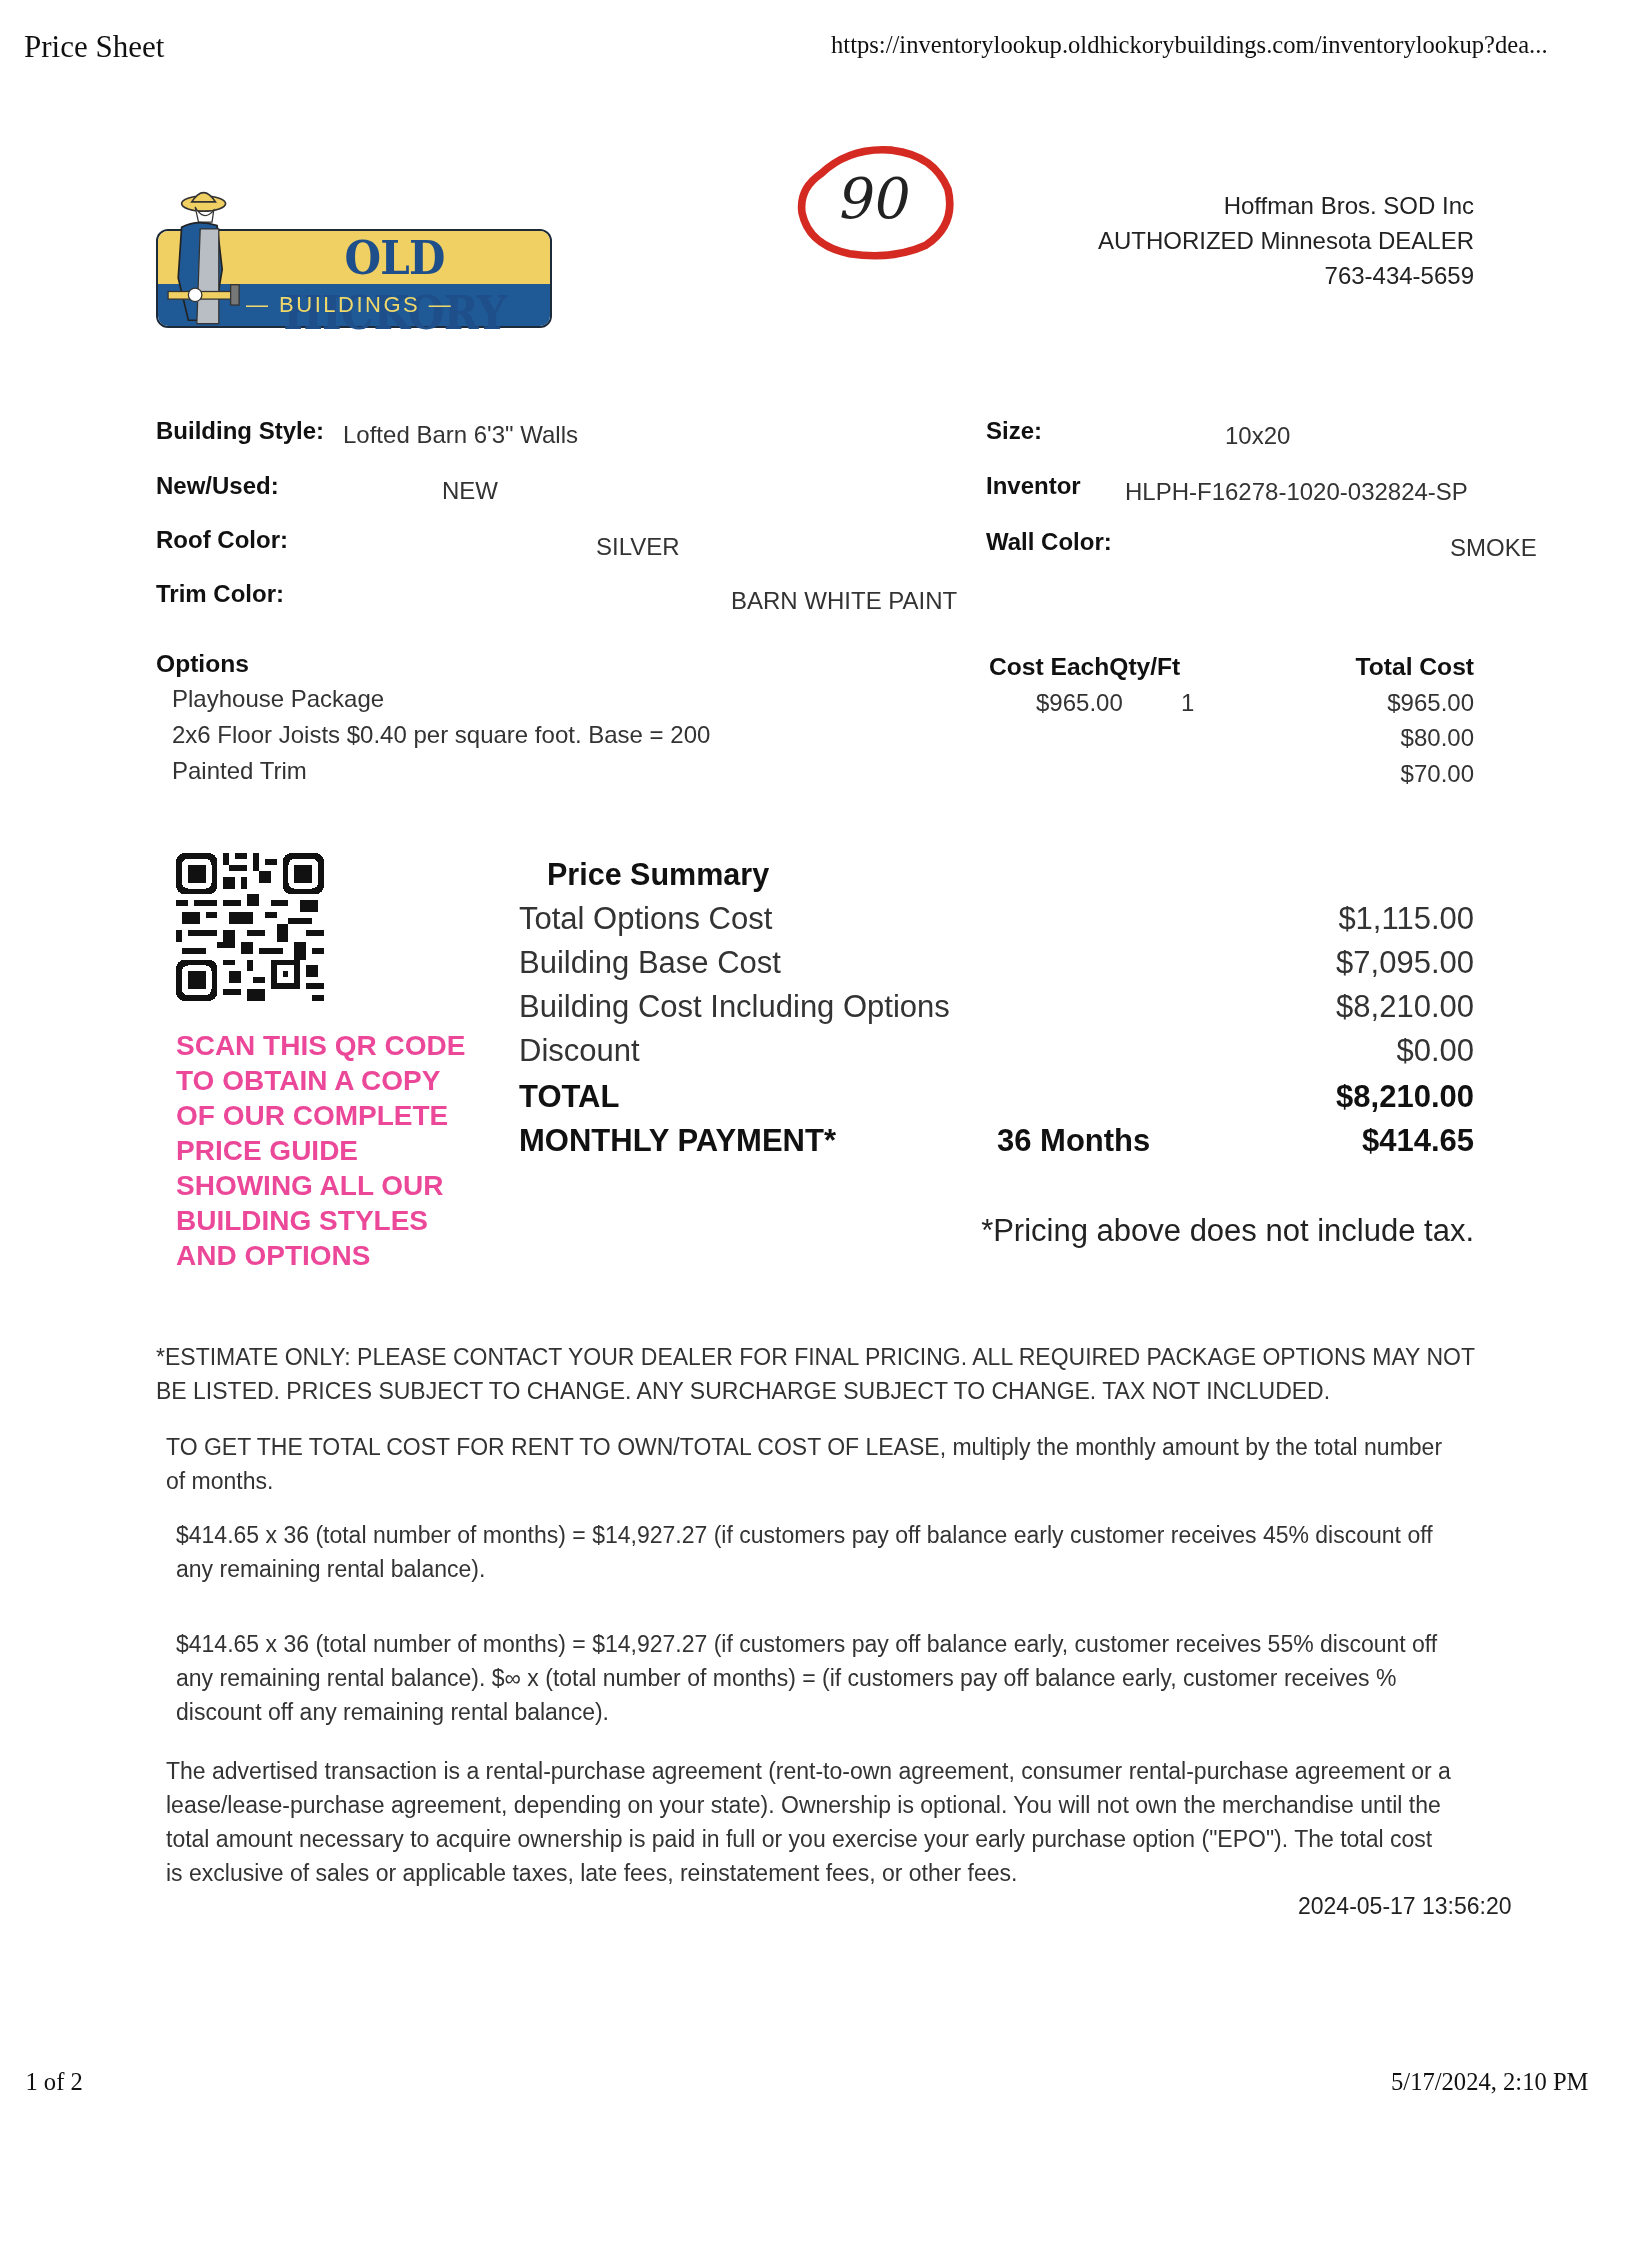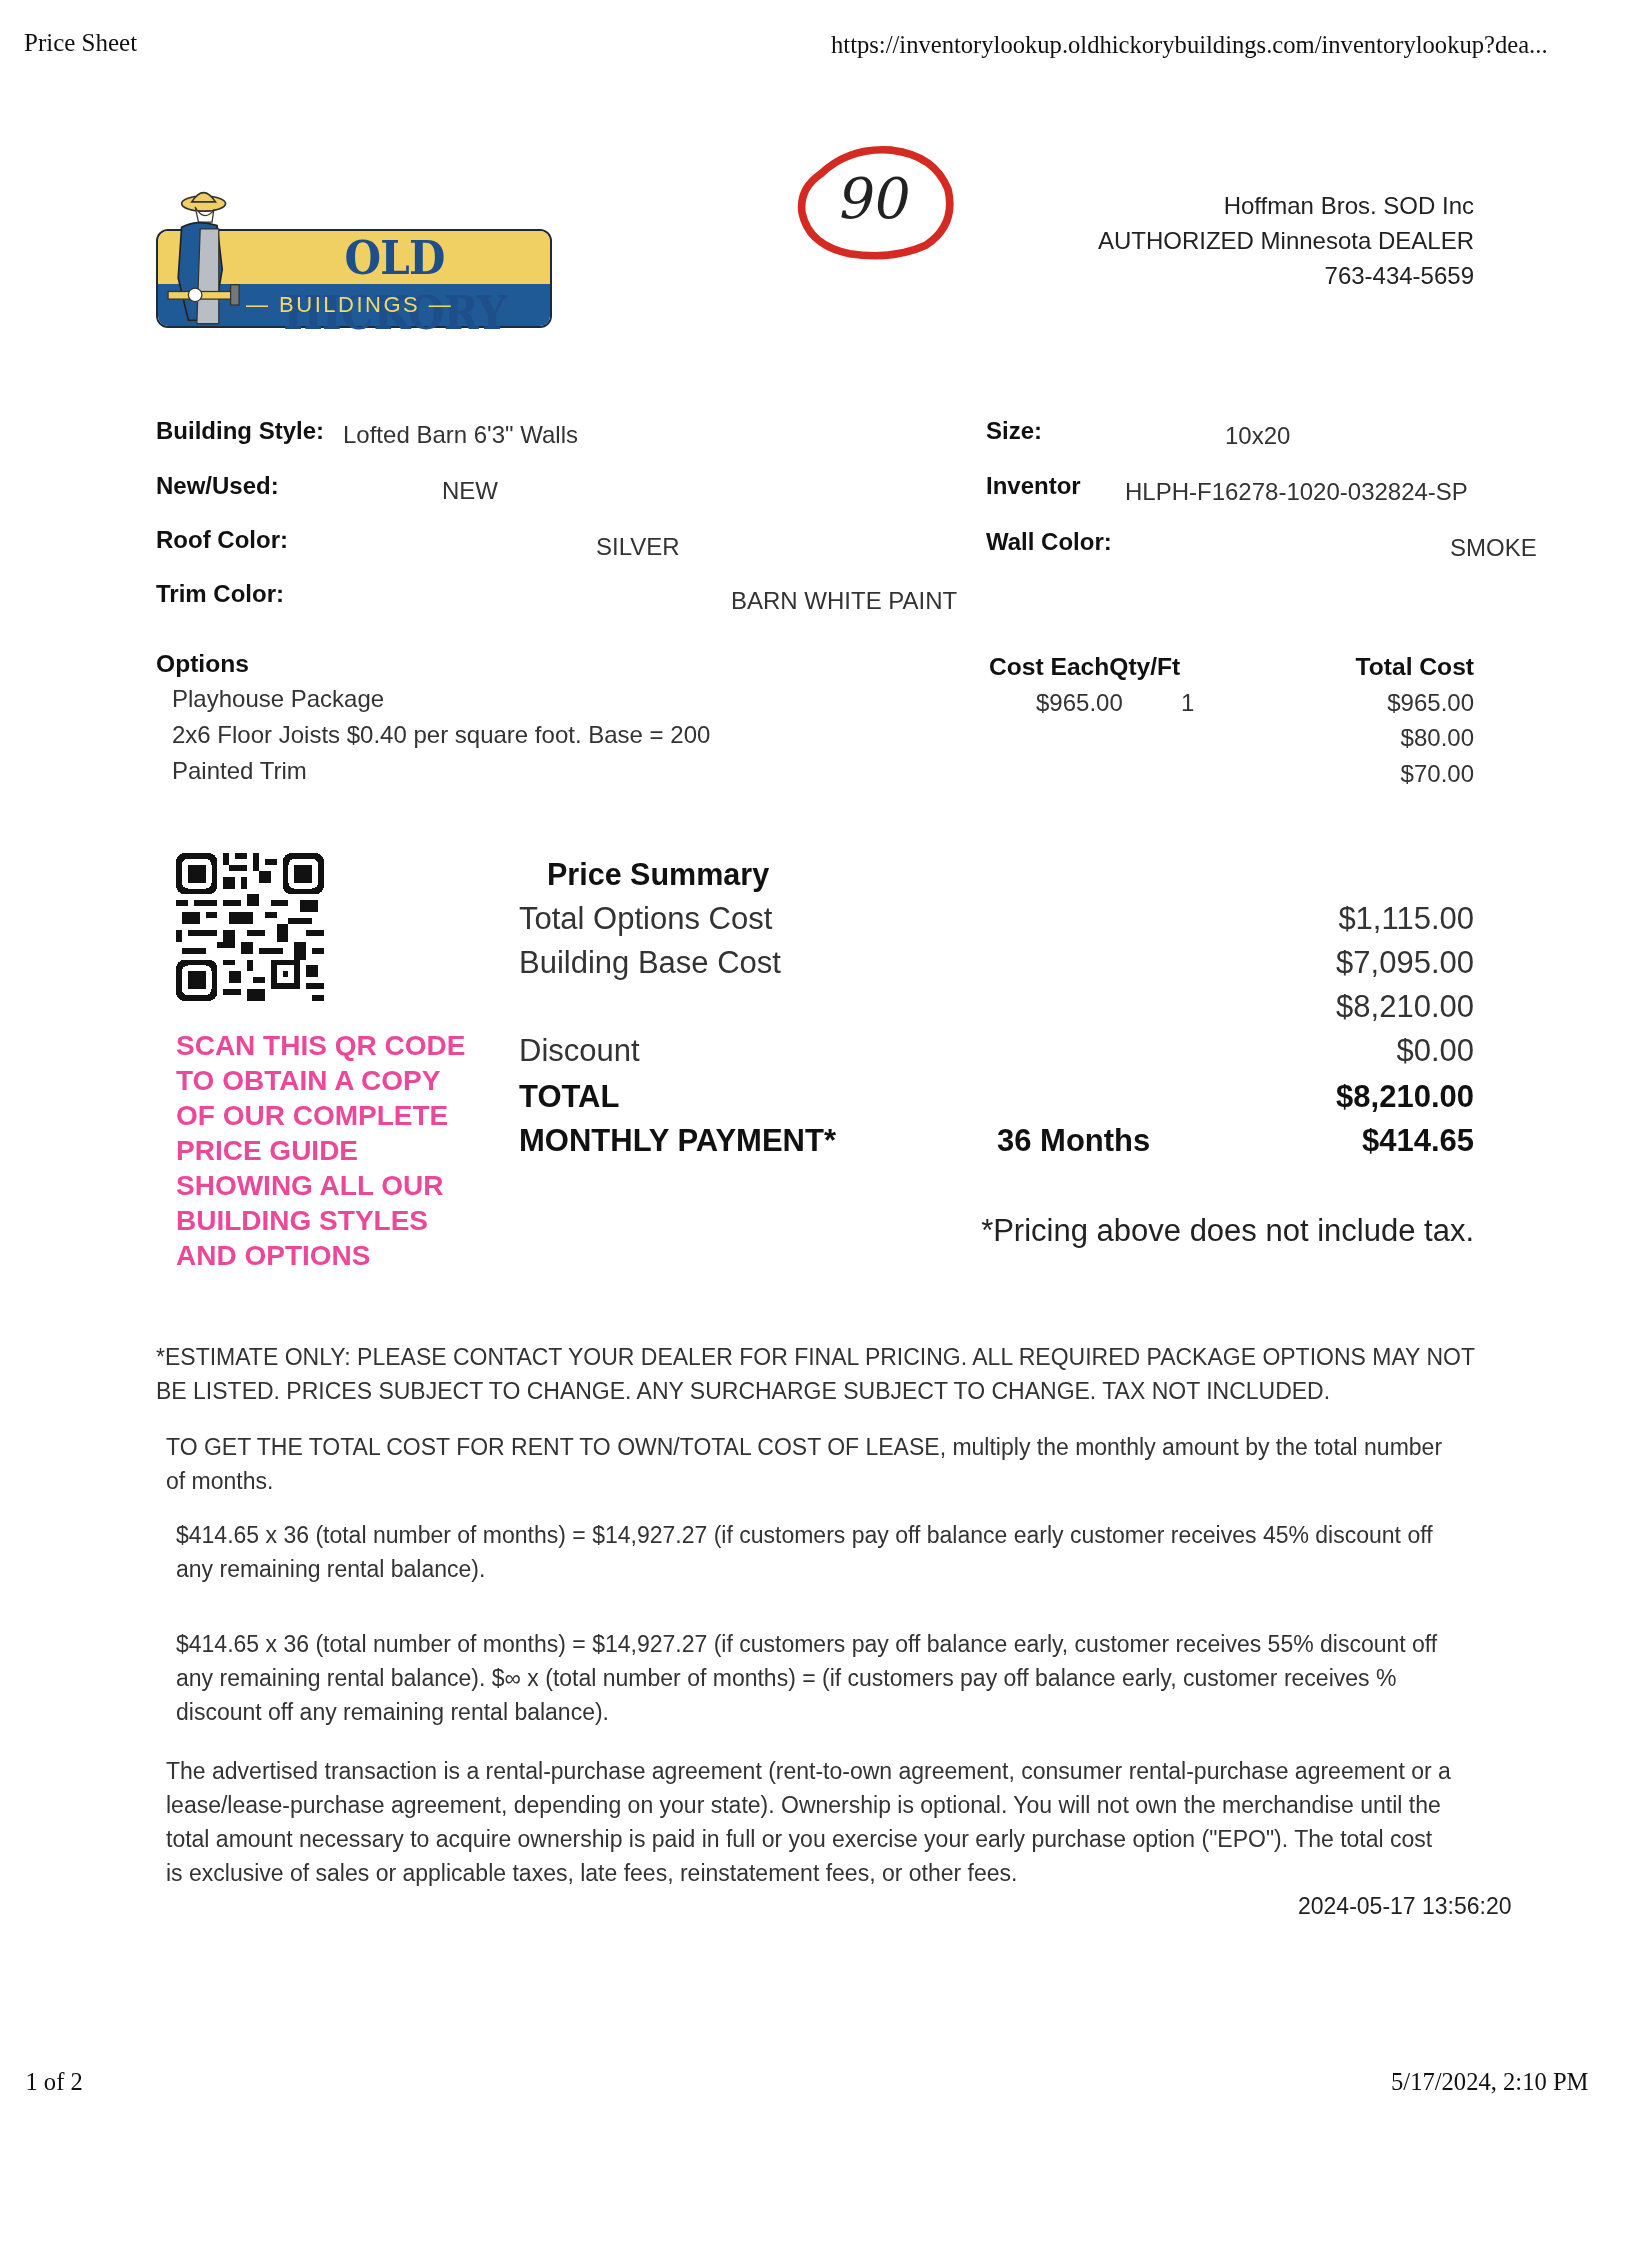--- a/index.html
+++ b/index.html
@@ -3,21 +3,21 @@
 <meta charset="utf-8">
 <style>
   html, body { margin: 0; padding: 0; }
   body {
     width: 1628px; height: 2261px; position: relative; background: #ffffff;
     color: #1a1a1a; overflow: hidden;
     font-family: "Liberation Sans", "DejaVu Sans", sans-serif;
   }
   .abs { position: absolute; }
   .serif { font-family: "Liberation Serif", "DejaVu Serif", serif; color: #111; }
-  .hdr-left { left: 24px; top: 29px; font-size: 25px; }
+  .hdr-left { left: 24px; top: 29px; font-size: 31px; }
   .hdr-right { left: 831px; top: 30.5px; font-size: 24.6px; white-space: nowrap; }
   .ftr-left { left: 25.4px; top: 2068px; font-size: 24.6px; }
   .ftr-right { left: 1391px; top: 2068px; font-size: 24.6px; white-space: nowrap; }
 
   
   .logo { left: 156px; top: 185px; width: 394px; height: 142px; }
   .logo .plate {
     position: absolute; left: 0; top: 44px; width: 392px; height: 95px;
     border: 2.5px solid #1d2a3a; border-radius: 12px; overflow: hidden;
   }
@@ -198,20 +198,21 @@
 
 <div class="abs ps-row" style="top:901px;">
   <span class="l">Total Options Cost</span>
   <span class="r">$1,115.00</span>
 </div>
 <div class="abs ps-row" style="top:945px;">
   <span class="l">Building Base Cost</span>
   <span class="r">$7,095.00</span>
 </div>
 <div class="abs ps-row" style="top:989px;">
+  <span class="l">Building Cost Including Options</span>
   <span class="r">$8,210.00</span>
 </div>
 <div class="abs ps-row" style="top:1033px;">
   <span class="l">Discount</span>
   <span class="r">$0.00</span>
 </div>
 <div class="abs ps-row bold" style="top:1079px;">
   <span class="l">TOTAL</span>
   <span class="r">$8,210.00</span>
 </div>

